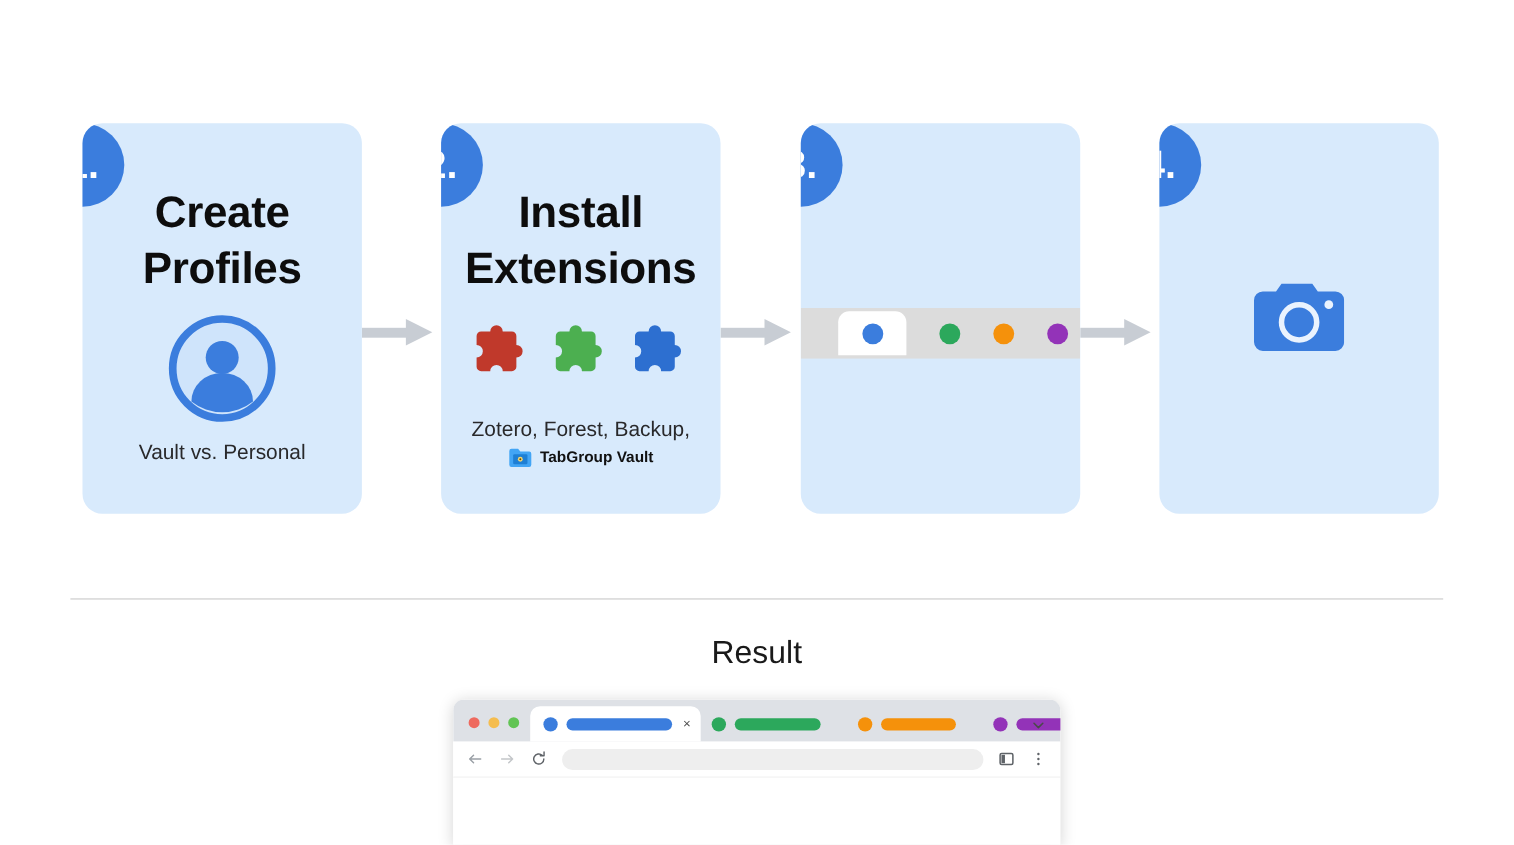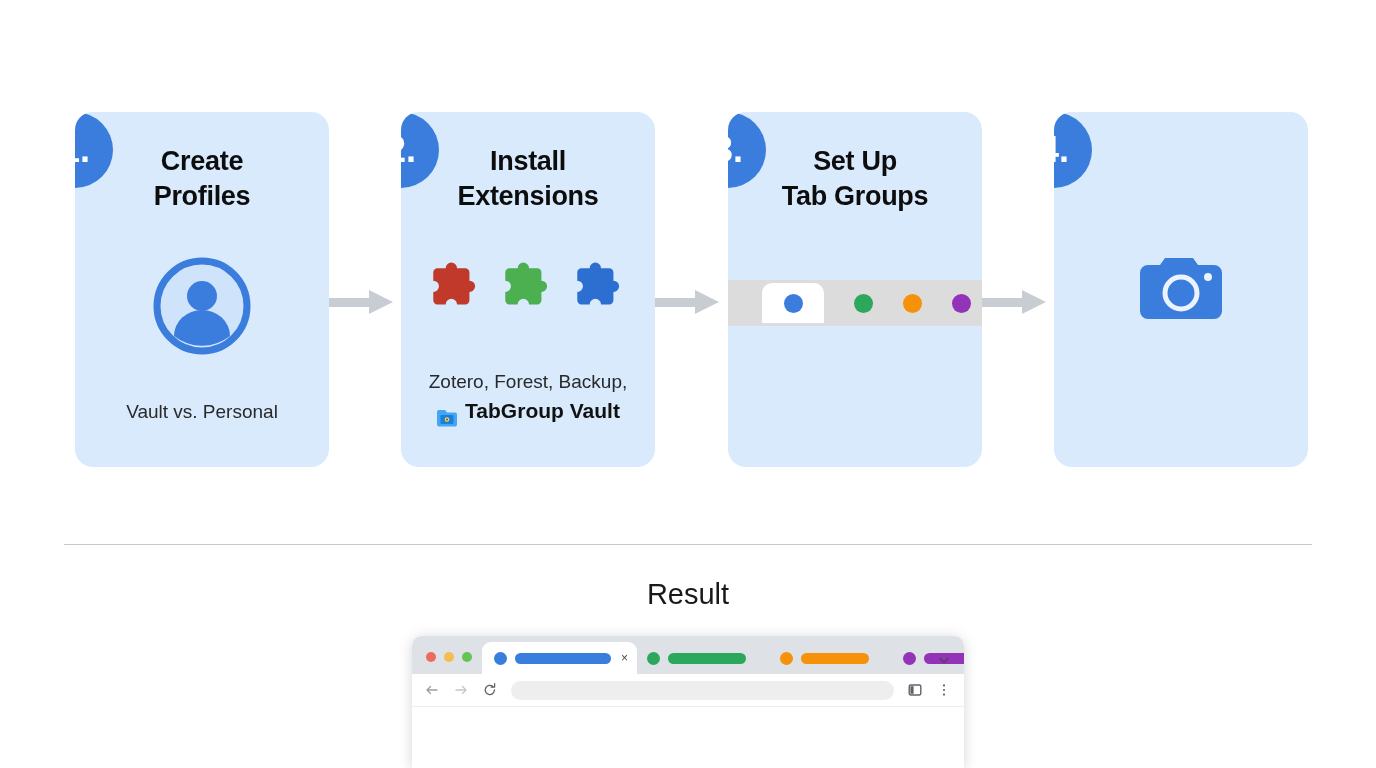--- a/index.html
+++ b/index.html
@@ -22,22 +22,22 @@
     width:254px;height:355px;
     background:#d8eafc;
     border-radius:18px;
     overflow:hidden;
   }
   .card-inner{
     position:absolute;inset:0;
     display:flex;flex-direction:column;align-items:center;
   }
   .step-title{
-    margin-top:32px;
-    font-size:27px;
+    margin-top:56px;
+    font-size:40px;
     font-weight:bold;
     line-height:1.28;
     color:#0d0d0d;
     text-align:center;
     letter-spacing:-0.3px;
     white-space:pre-line;
   }
   .step-visual{
     flex:1;
     width:100%;
@@ -94,22 +94,22 @@
     display:flex;align-items:center;justify-content:center;
   }
   .tabstrip .dot{width:19px;height:19px;border-radius:50%;}
   .tabstrip .plain-dot{margin-left:30px;}
 
   
   .camera-wrap{width:82px;height:66px;}
 
   
   .vault-line{
-    display:flex;align-items:flex-end;justify-content:center;gap:7px;
-    font-weight:bold;font-size:21px;color:#111;
+    display:flex;align-items:flex-start;justify-content:center;gap:7px;
+    font-weight:bold;font-size:14px;color:#111;
     margin-top:2px;
   }
   .vault-ico{width:22px;height:19px;}
 
   
   #divider{
     position:absolute;
     left:64px;top:544px;width:1248px;height:1px;
     background:#c8c8c8;
   }
@@ -251,22 +251,20 @@
 
   <div class="step-arrow" style="left:655px">
     <svg viewBox="0 0 66 28" width="66" height="28">
       <rect x="0" y="10" width="42" height="9" fill="#c8cdd4"></rect>
       <path d="M40 2 L64 14 L40 26 Z" fill="#c8cdd4"></path>
     </svg>
   </div>
 
   <div class="step-card" style="left:728px">
     <div class="card-inner">
-      <div class="step-title">Set Up
-Tab Groups</div>
       <div class="step-visual"></div>
     </div>
     <div class="tabstrip">
       <div class="active-tab">
         <span class="dot" style="background:#3b7ddd"></span>
       </div>
       <span class="dot plain-dot" style="background:#2ca85c"></span>
       <span class="dot plain-dot" style="background:#f5910b"></span>
       <span class="dot plain-dot" style="background:#9333b8"></span>
     </div>

